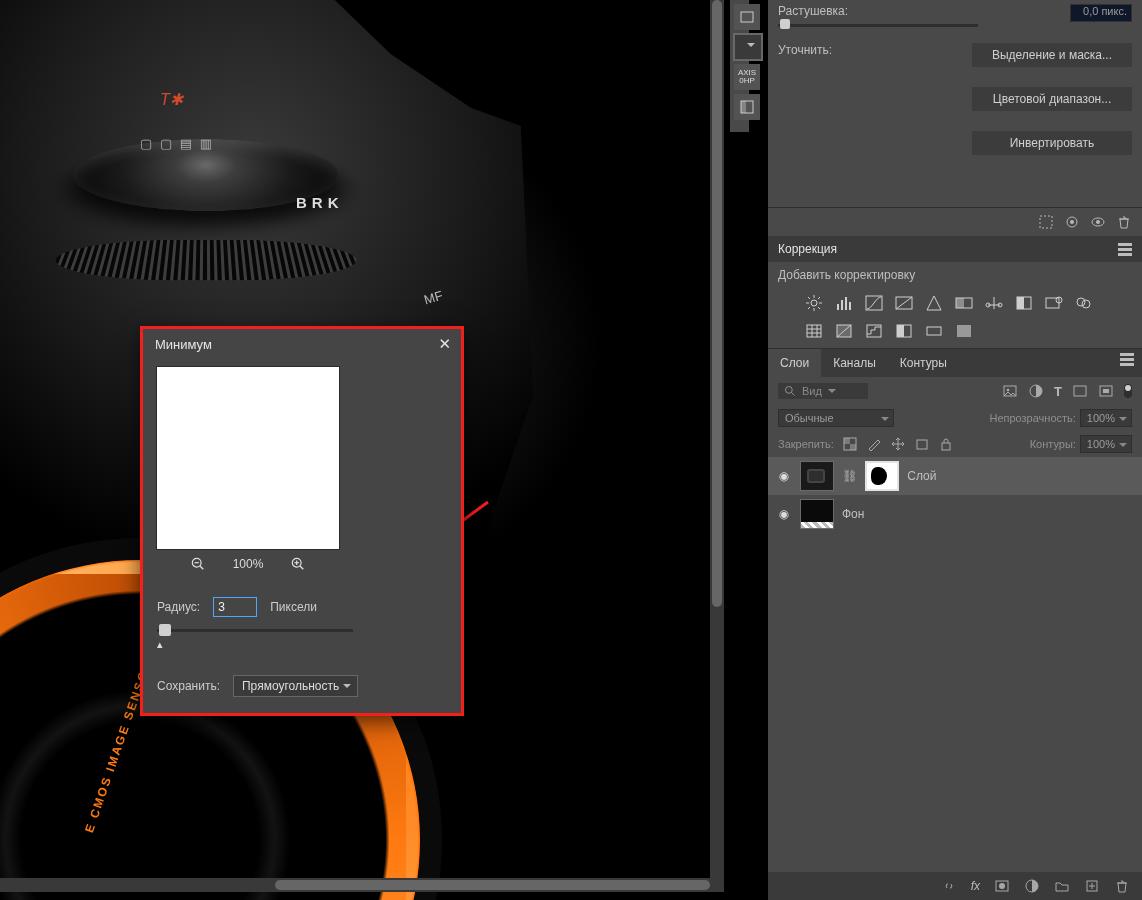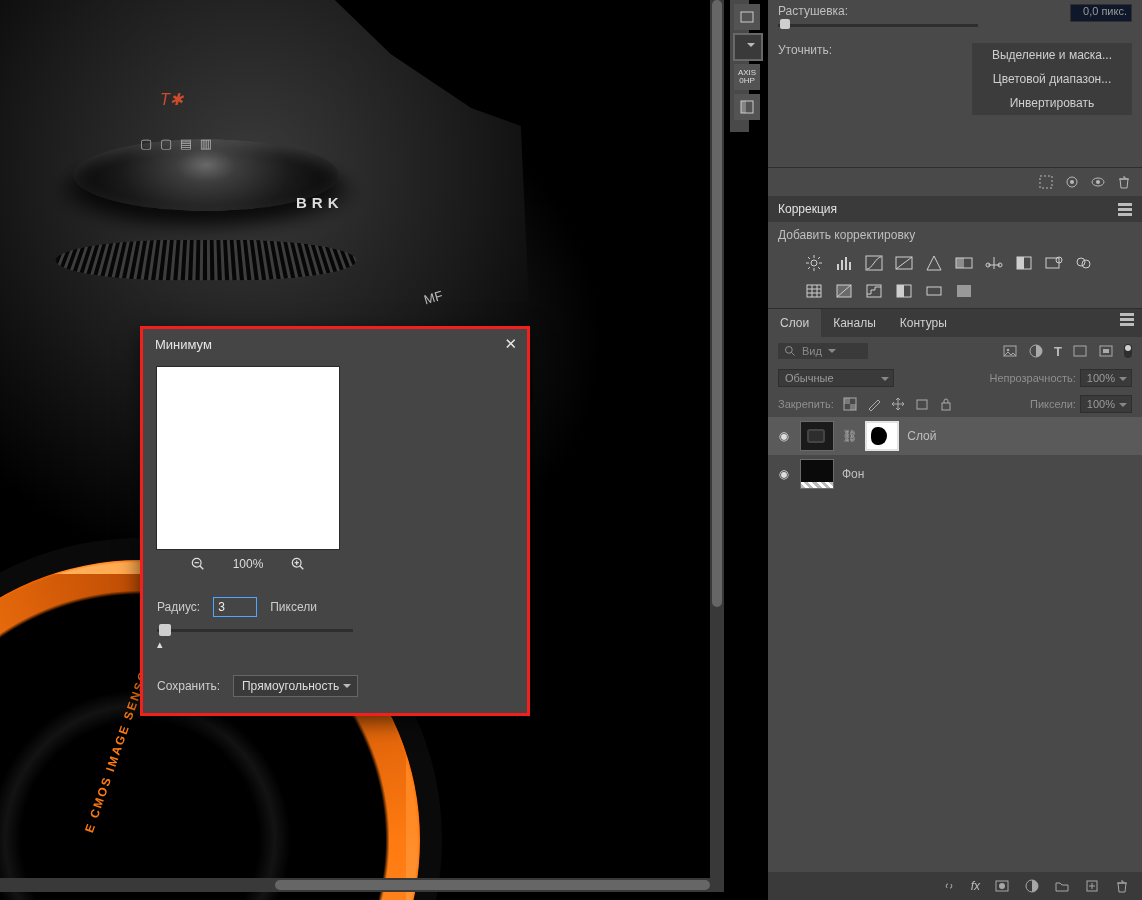--- a/index.html
+++ b/index.html
@@ -45,21 +45,21 @@
     position:absolute; left:82px; top:830px; transform: rotate(-71deg); transform-origin: left top;
     color:#ff7a10; font-size:12px; letter-spacing:2px; font-weight:600;
   }
   .scroll-h { position:absolute; left:0; bottom:0; width:724px; height:14px; background:#393939; }
   .scroll-h::after{content:""; position:absolute; left:38%; top:2px; height:10px; width:60%; background:#666; border-radius:5px;}
   .scroll-v { position:absolute; left:710px; top:0; width:14px; height:892px; background:#393939;}
   .scroll-v::after{content:""; position:absolute; top:0; left:2px; width:10px; height:68%; background:#666; border-radius:5px;}
 
   
   .dialog-wrap {
-    position:absolute; left:140px; top:326px; width:390px; height:390px;
+    position:absolute; left:140px; top:326px; width:324px; height:390px;
     border:3px solid #f41e1b; background:#454545; box-shadow:0 6px 20px rgba(0,0,0,.6);
   }
   .dialog-title { display:flex; justify-content:space-between; align-items:center; padding:6px 10px 6px 12px; font-size:13px; color:#e5e5e5; }
   .dialog-title .x { font-size:15px; cursor:pointer; }
   .dialog-body { position:relative; padding:8px 14px 14px 14px; height:calc(100% - 30px); }
   .preview-box {
     width:182px; height:182px; background:#fff; box-shadow:0 0 0 1px #2a2a2a;
   }
   .zoom-row { display:flex; gap:28px; align-items:center; justify-content:center; width:182px; margin-top:8px; color:#ddd; font-size:12px;}
   .zoom-row .zicon{ width:14px;height:14px; }
@@ -85,21 +85,21 @@
   
   .right { position:absolute; right:0; top:0; width:374px; height:900px; background:#494949; }
   .sec { border-top:1px solid #2e2e2e; }
   .label { color:#bfbfbf; font-size:12px; }
   .panel-pad { padding:6px 10px; }
   .prop-top { padding:4px 10px 2px 10px; display:flex; justify-content:space-between; align-items:flex-start;}
   .mini-field{ width:62px; height:18px; background:#0f172a; border:1px solid #303030; color:#9a9a9a; font-size:11px; text-align:right; padding-right:4px;}
   .mini-slider{ width:200px; height:3px; background:#2e2e2e; position:relative; margin:6px 0 0 0;}
   .mini-slider .th{position:absolute; left:2px; top:-5px; width:10px;height:10px; background:#cfcfcf; border-radius:2px;}
   .btn-flat{ background:#3c3c3c; color:#cfcfcf; font-size:12px; text-align:center; padding:5px 0; width:160px; }
-  .stack { display:flex; flex-direction:column; gap:0; align-items:center; }
+  .stack { display:flex; flex-direction:column; gap:20px; align-items:center; }
   .iconrow{ display:flex; gap:10px; justify-content:flex-end; padding:6px 10px;}
   .ic{ width:16px;height:16px; opacity:.85;}
   .panel-header{ background:#3a3a3a; color:#e2e2e2; font-size:12px; padding:6px 10px; display:flex; justify-content:space-between; align-items:center;}
   .adj-grid{ display:flex; flex-wrap:wrap; gap:10px; padding:6px 36px 8px 36px;}
   .adj-grid .ai{ width:20px;height:18px; opacity:.9;}
   .tabs{ display:flex; gap:0; background:#3a3a3a;}
   .tab{ padding:7px 12px; font-size:12px; color:#cfcfcf; }
   .tab.active{ background:#494949;}
   .layers-tools{ display:flex; justify-content:space-between; align-items:center; padding:6px 10px;}
   .search{ display:flex; align-items:center; gap:6px; background:#3a3a3a; padding:2px 6px; width:90px; color:#8a8a8a; font-size:11px;}
@@ -406,21 +406,21 @@
         <svg class="ic" viewBox="0 0 16 16">
             <rect x="3" y="4" width="10" height="9" fill="none" stroke="#bbb"></rect>
           </svg>
         <svg class="ic" viewBox="0 0 16 16">
             <rect x="4" y="7" width="8" height="7" fill="none" stroke="#bbb"></rect>
             <path d="M6 7V5a2 2 0 114 0v2" fill="none" stroke="#bbb"></path>
           </svg>
       </div>
     </div>
     <div style="display:flex;align-items:center;gap:4px;">
-      <span>Пиксели:</span>
+      <span>Контуры:</span>
       <div class="dd">100%</div>
     </div>
   </div>
 
   <div class="layer selected">
     <span class="eye">◉</span>
     <div class="thumb cam"></div>
     <span class="link">⛓</span>
     <div class="mask"></div>
     <span>Слой</span>

